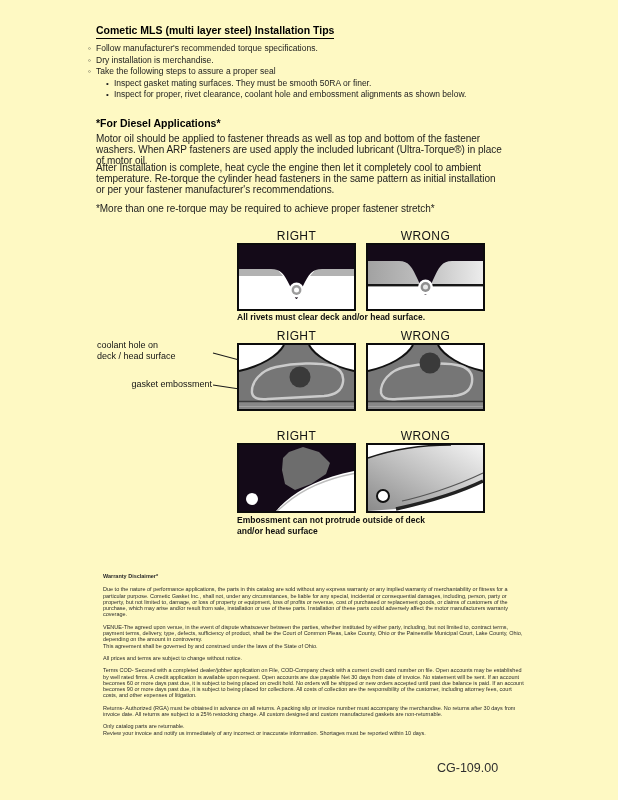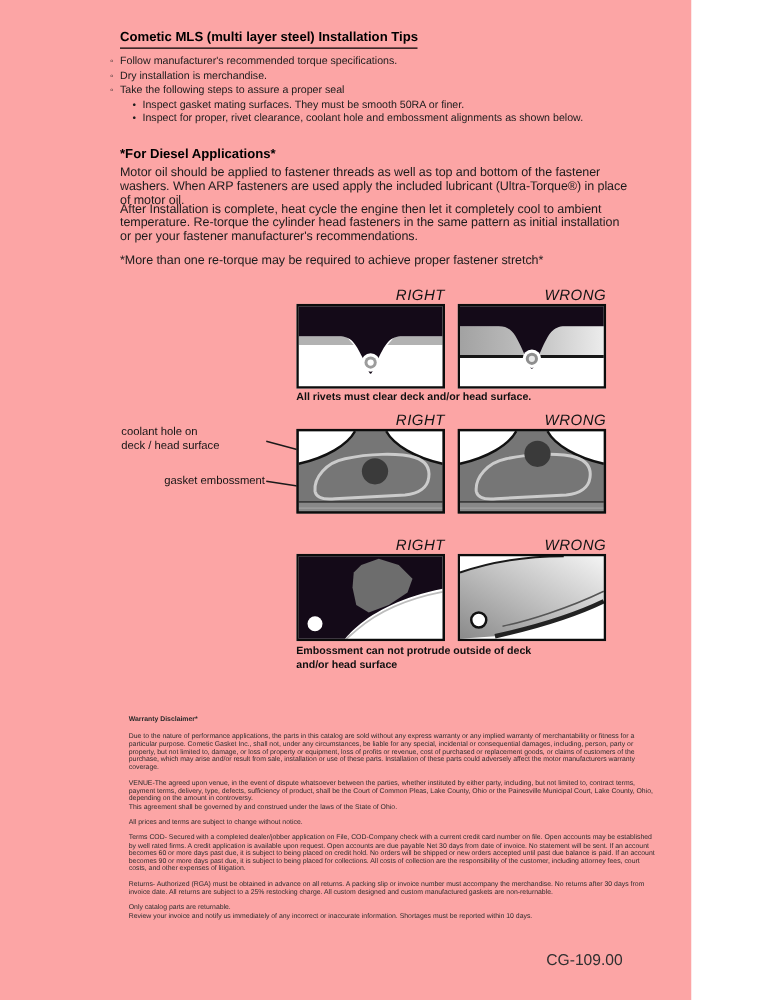--- a/index.html
+++ b/index.html
@@ -1,34 +1,34 @@
 <!DOCTYPE html>
 <html><head>
 <meta charset="utf-8">
 <style>
   html,body{margin:0;padding:0;background:#fff;}
   #page{
-    position:relative;width:553px;height:800px;background:#fca5a5;
+    position:relative;width:618px;height:800px;background:#fef9c3;
     font-family:"Liberation Sans", sans-serif;color:#1c1c1c;overflow:hidden;
   }
   .abs{position:absolute;}
   
   #title{left:96px;top:24px;font-size:10.5px;font-weight:bold;color:#000;}
   #title span{display:inline-block;border-bottom:1.6px solid #000;padding-bottom:1.5px;}
   
   #tips{left:88px;top:43px;width:540px;font-size:8.5px;line-height:11.5px;}
   .tip-row{white-space:nowrap;}
   .tip-row .b{display:inline-block;width:8px;font-size:8px;color:#1c1c1c;}
   .tip-sub{padding-left:18px;}
   
   #diesel-heading{left:96px;top:117px;font-size:10.5px;font-weight:bold;color:#000;text-align:right;}
   .para{left:96px;width:410px;font-size:10px;line-height:11px;letter-spacing:-0.05px;}
   #para1{top:133px;} #para2{top:162px;} #para3{top:203px;width:430px;}
   
-  .dg-label{font-size:12px;letter-spacing:0.4px;color:#141414;width:119px;text-align:right;font-style:italic;}
+  .dg-label{font-size:12px;letter-spacing:0.4px;color:#141414;width:119px;text-align:center;}
   .dg-caption{font-size:8.5px;font-weight:bold;color:#101010;line-height:11px;}
   .box{width:119px;}
   svg{display:block;}
   #ann{left:97px;top:340px;width:115px;text-align:left;font-size:9px;line-height:10.5px;color:#141414;}
   #ann2{left:97px;top:379px;width:115px;text-align:right;font-size:9px;color:#141414;}
   #leaders{left:210px;top:345px;}
   
   #disclaimer{left:103px;top:573px;width:421px;font-size:5.5px;line-height:6.3px;color:#2a2a2a;}
   #disclaimer .dp{margin:6px 0 0 0;}
   #disclaimer .dp.tight{margin-top:0;}

